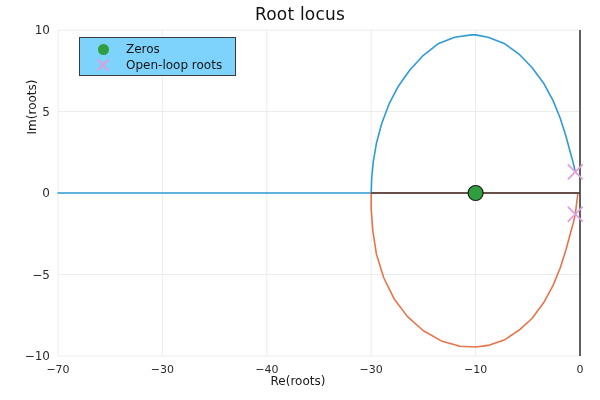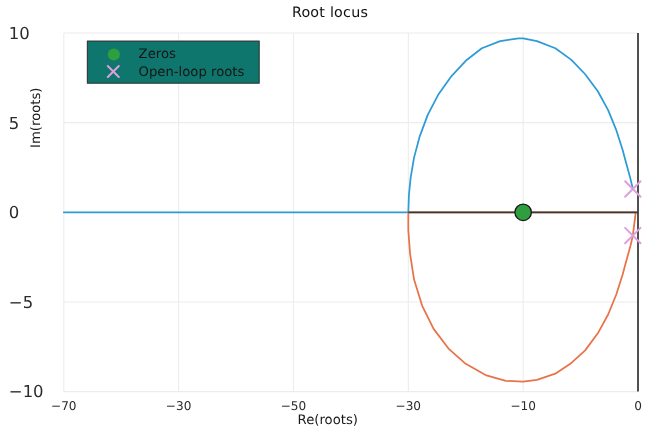--- a/index.html
+++ b/index.html
@@ -14,21 +14,21 @@
   }
   #root {
     position: absolute; inset: 0;
     width: 600px; height: 400px;
   }
   .plot-title {
     position: absolute;
     left: 0; top: 4px;
     width: 600px;
     text-align: center;
-    font-size: 13px;
+    font-size: 17px;
     color: #111111;
     letter-spacing: 0.2px;
   }
   .ylabel {
     position: absolute;
     left: -48px; top: 100px;
     width: 160px;
     text-align: center;
     font-size: 12px;
     color: #1a1a1a;
@@ -49,31 +49,31 @@
   }
   .tick-x {
     position: absolute;
     font-size: 11px;
     color: #2b2b2b;
     transform: translateX(-50%);
     white-space: nowrap;
   }
   .tick-y {
     position: absolute;
-    font-size: 15px;
+    font-size: 12px;
     color: #2b2b2b;
     transform: translateY(-50%);
-    text-align: left;
+    text-align: right;
     white-space: nowrap;
   }
   .legend-box {
     position: absolute;
     left: 79px; top: 37px;
     width: 157px; height: 39px;
-    background: #0f766e;
+    background: #7dd3fc;
     border: 1px solid #3b3b3b;
     box-sizing: border-box;
   }
   .legend-row {
     position: absolute;
     left: 0;
     height: 18px;
     display: flex;
     align-items: center;
   }
@@ -130,21 +130,21 @@
       </g>
       <g stroke="#dda0dd" stroke-width="1.8" stroke-linecap="round">
         <line x1="568.302" y1="207.19000000000003" x2="582.302" y2="221.19000000000003"></line>
         <line x1="568.302" y1="221.19000000000003" x2="582.302" y2="207.19000000000003"></line>
       </g>
     </svg>
 
   <div id="ticks-x">
       <div class="tick-x" style="left: 58px; top: 363px;">−70</div>
       <div class="tick-x" style="left: 162.4px; top: 363px;">−30</div>
-      <div class="tick-x" style="left: 266.8px; top: 363px;">−50</div>
+      <div class="tick-x" style="left: 266.8px; top: 363px;">−40</div>
       <div class="tick-x" style="left: 371.2px; top: 363px;">−30</div>
       <div class="tick-x" style="left: 475.6px; top: 363px;">−10</div>
       <div class="tick-x" style="left: 580px; top: 363px;">0</div>
     </div>
   <div id="ticks-y">
       <div class="tick-y" style="left: 8px; width: 42px; top: 356px;">−10</div>
       <div class="tick-y" style="left: 8px; width: 42px; top: 274.5px;">−5</div>
       <div class="tick-y" style="left: 8px; width: 42px; top: 193px;">0</div>
       <div class="tick-y" style="left: 8px; width: 42px; top: 111.5px;">5</div>
       <div class="tick-y" style="left: 8px; width: 42px; top: 30px;">10</div>

